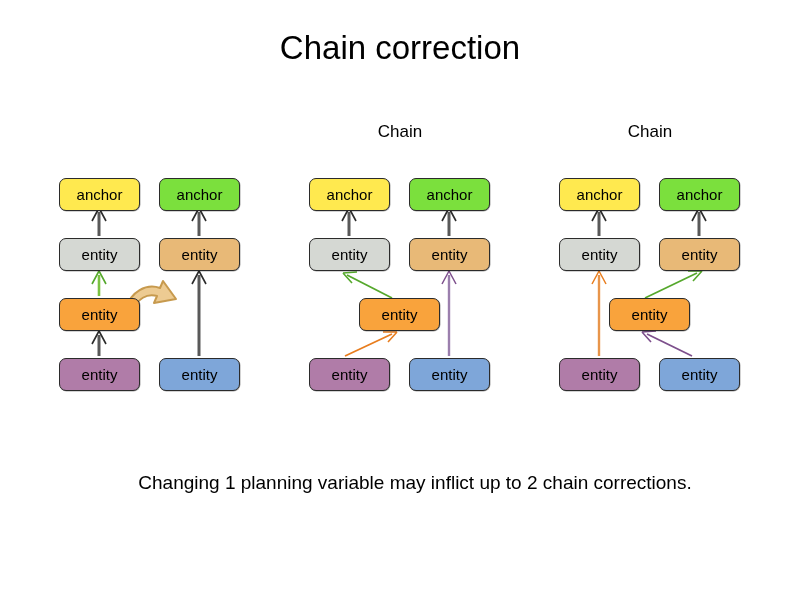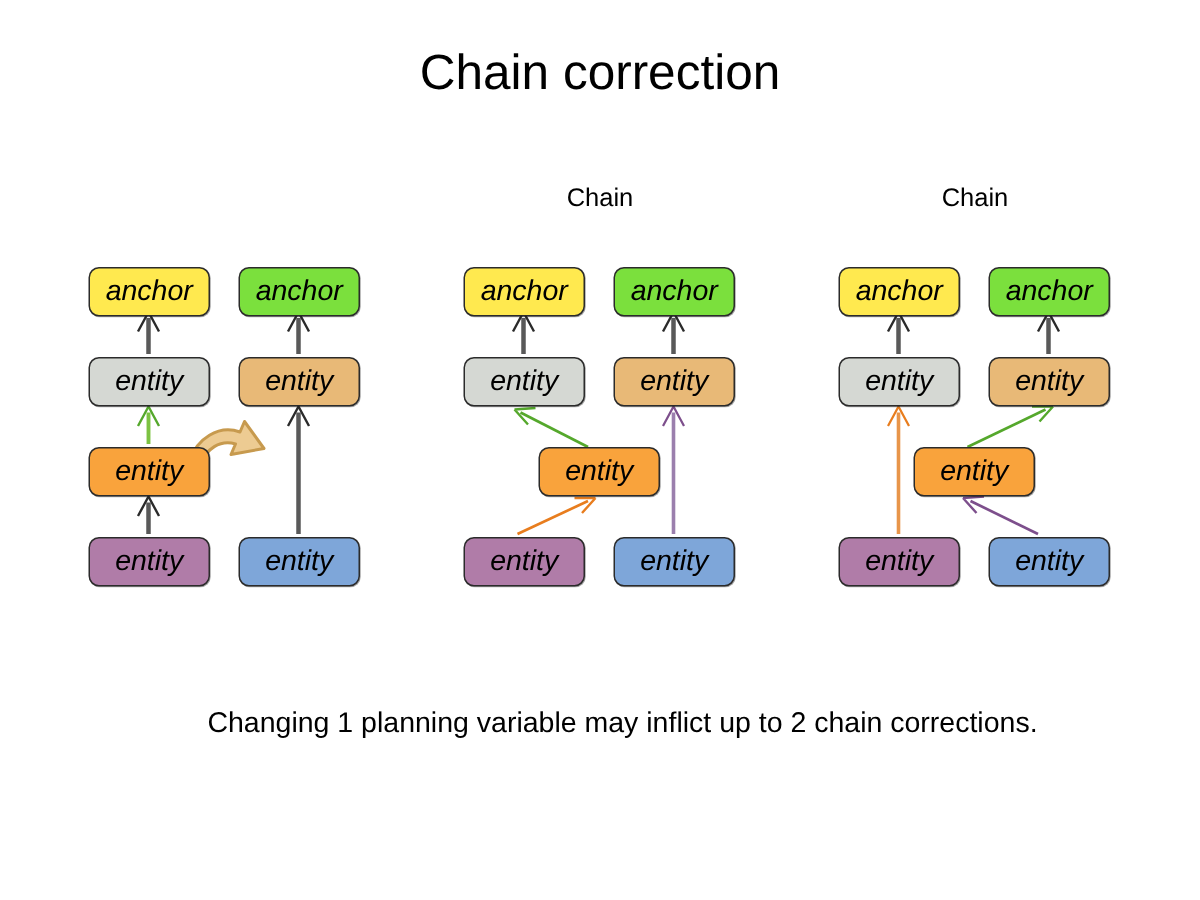--- a/index.html
+++ b/index.html
@@ -64,26 +64,25 @@
 
   
   .node {
     position: absolute;
     box-sizing: border-box;
     border: 1px solid #2b2b2b;
     border-radius: 7px;
     display: flex;
     align-items: center;
     justify-content: center;
-    font-size: 19px;
+    font-size: 15px;
     line-height: 19px;
     color: #000000;
     z-index: 5;
     box-shadow: 0.5px 0.5px 0px rgba(0,0,0,0.35);
-    font-style: italic;
   }
 
   
   .arrows {
     position: absolute;
     left: 0;
     top: 0;
     width: 800px;
     height: 600px;
     z-index: 2;

